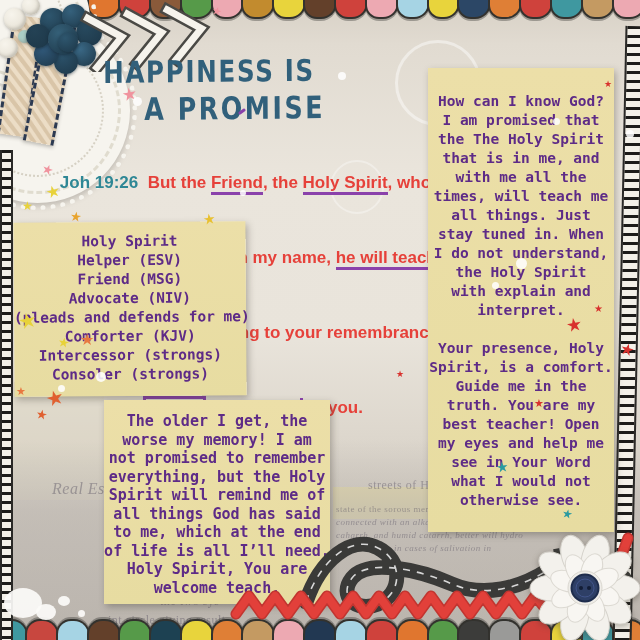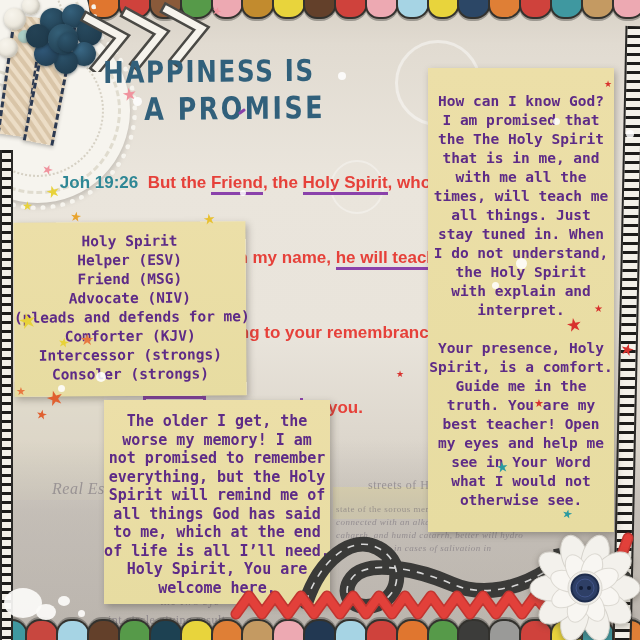--- a/index.html
+++ b/index.html
@@ -202,21 +202,21 @@
 Consoler (strongs)</div>
   <div class="note note-memory">The older I get, the
 worse my memory! I am
 not promised to remember
 everything, but the Holy
 Spirit will remind me of
 all things God has said
 to me, which at the end
 of life is all I’ll need.
 Holy Spirit, You are
-welcome here.</div>
+welcome teach.</div>
   <div class="note note-journal">How can I know God?
 I am promised that
 the The Holy Spirit
 that is in me, and
 with me all the
 times, will teach me
 all things. Just
 stay tuned in. When
 I do not understand,
 the Holy Spirit

